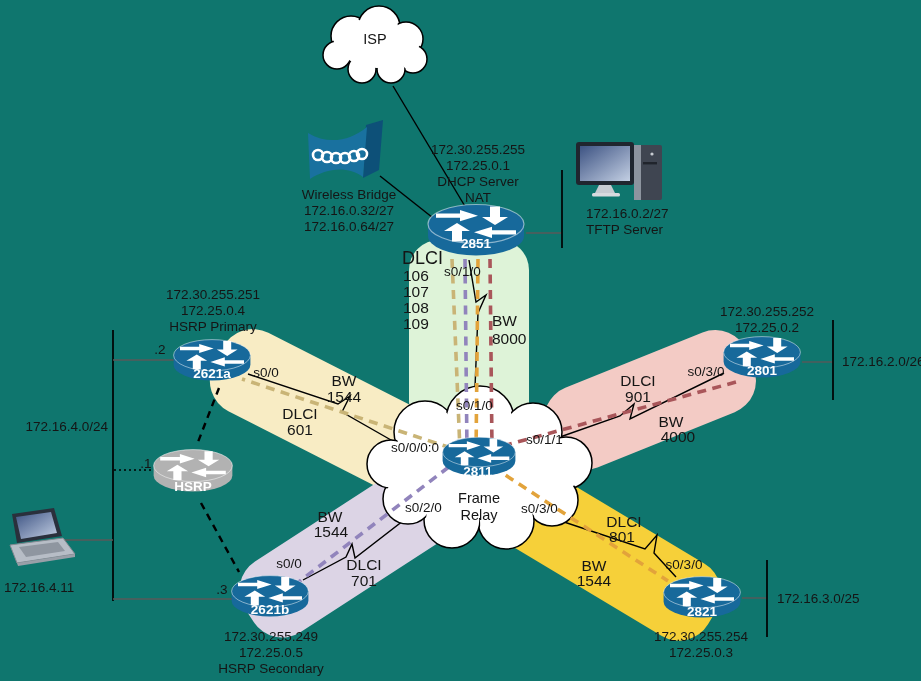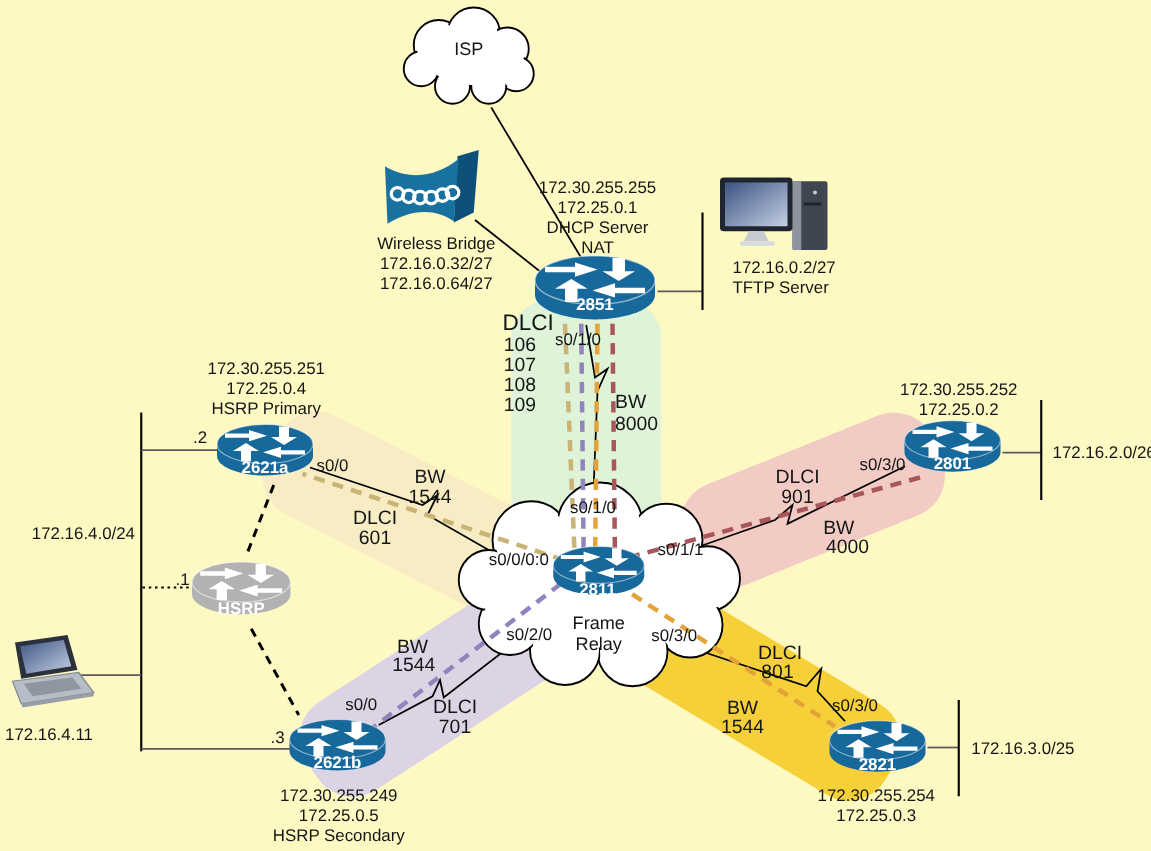--- a/index.html
+++ b/index.html
@@ -1,16 +1,16 @@
 <!DOCTYPE html>
 <html><head>
 <meta charset="utf-8">
 <style>
   html,body{margin:0;padding:0;background:#fff;}
-  .stage{position:relative;width:921px;height:681px;background:#fef9c3;overflow:hidden;}
+  .stage{position:relative;width:921px;height:681px;background:#0f766e;overflow:hidden;}
   svg text{font-family:"Liberation Sans","DejaVu Sans",sans-serif;fill:#151515;}
   .t13{font-size:13.5px;}
   .t14{font-size:14.5px;}
   .t15{font-size:15.5px;}
   .t17{font-size:18px;}
   .mid{text-anchor:middle;}
   .end{text-anchor:end;}
   .name{font-size:13.5px;font-weight:700;fill:#fff;text-anchor:middle;}
   .blue{color:#17699b;}
   .gray{color:#b2b2b2;}

